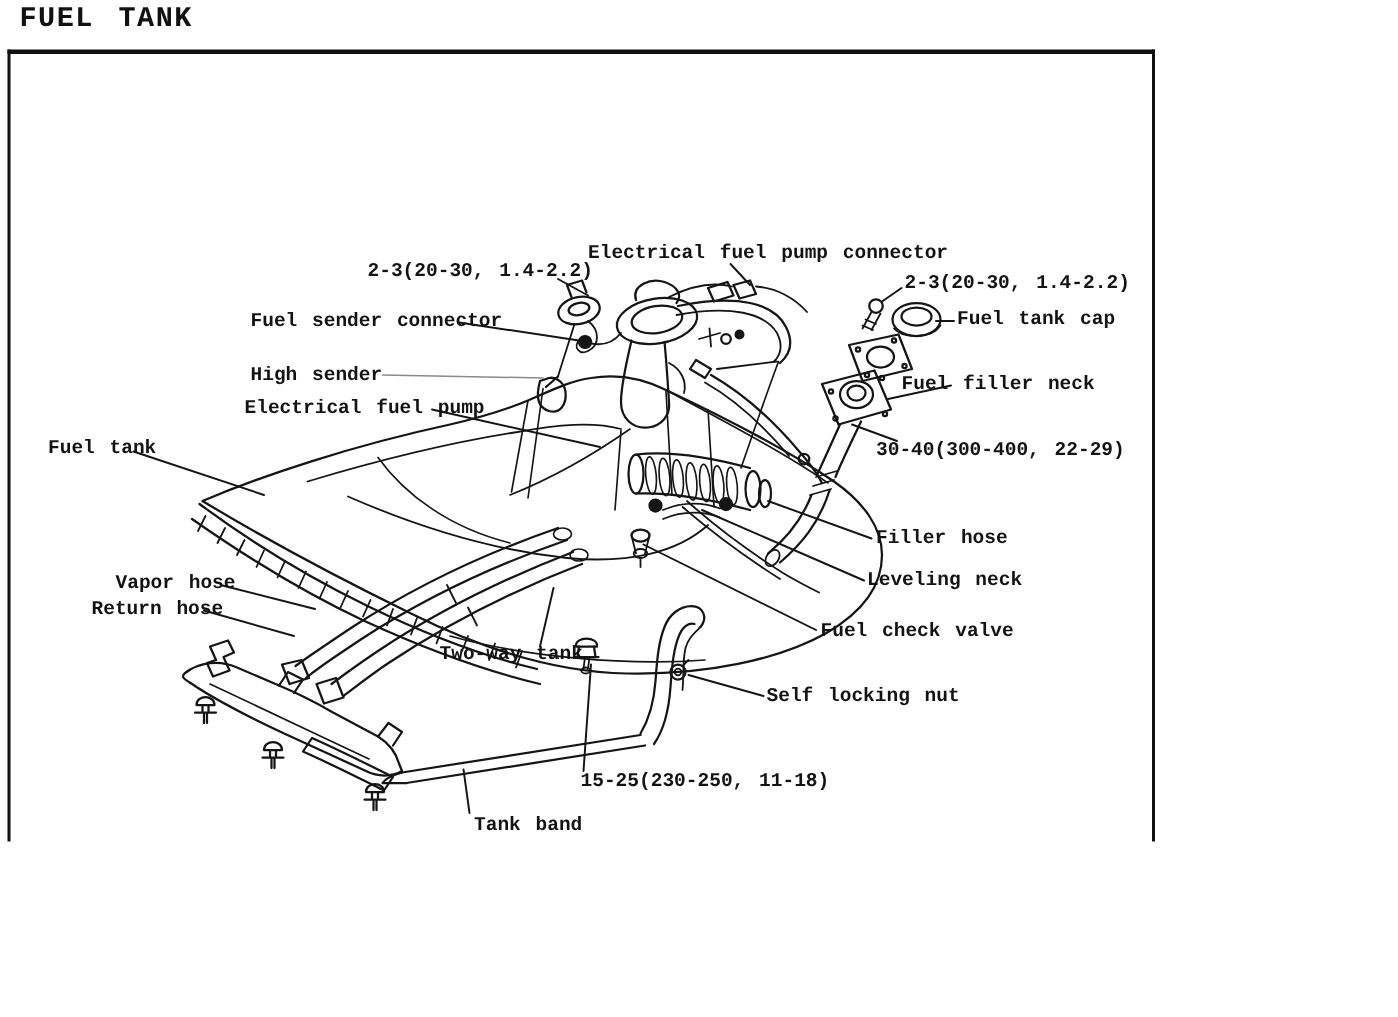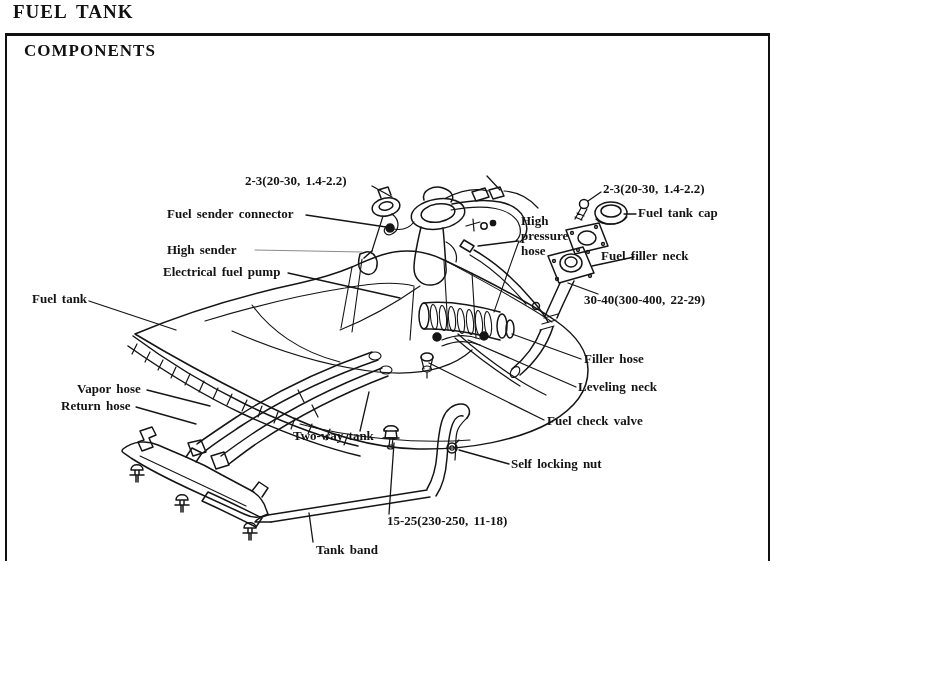--- a/index.html
+++ b/index.html
@@ -1,37 +1,36 @@
 <!DOCTYPE html>
 <html><head>
 <meta charset="utf-8">
 <style>
   html,body{margin:0;padding:0;background:#ffffff;}
   .page{position:relative;width:932px;height:678px;background:#ffffff;overflow:hidden;
-        font-family:Liberation Serif, serif;color:#151515;}
+        font-family:Liberation Mono, monospace;color:#151515;}
   .page-title{position:absolute;left:13px;top:1px;font-size:19px;font-weight:bold;
         letter-spacing:1px;word-spacing:4px;color:#111;}
   .components-box{position:absolute;left:5px;top:33px;width:765px;height:528px;
         border-top:3px solid #111;border-left:2px solid #111;border-right:2px solid #111;
         border-bottom:none;box-sizing:border-box;}
   .section-title{position:absolute;left:24px;top:41px;font-size:17px;font-weight:bold;
         letter-spacing:1px;color:#111;}
   svg.art{position:absolute;left:0;top:0;}
   .lbl{position:absolute;font-size:13px;font-weight:bold;white-space:nowrap;
         word-spacing:2px;color:#131313;line-height:1.15;}
   .lbl.wrap{white-space:normal;}
 </style>
 </head>
 <body>
 
 <div class="page">
 
   <div class="page-title">FUEL TANK</div>
   <div class="components-box"></div>
-  <div class="section-title">COMPONENTS</div>
 
   <svg class="art" width="932" height="678" viewBox="0 0 932 678">
     <g fill="none" stroke="#151515" stroke-width="1.5" stroke-linecap="round" stroke-linejoin="round">
 
       <g>
         <path d="M135,334 C175,317 235,297 300,283 C322,278 340,272 352,267 C368,260 380,254 394,252 C412,249 428,252 444,260 C478,276 522,298 556,321 C576,335 588,352 588,370 C588,391 575,408 551,422 C519,440 470,450 418,449 C368,448 318,431 274,409 C229,387 178,360 135,334 Z"></path>
         <path d="M205,321 C255,306 300,295 345,288 C372,283 395,281 414,286" stroke-width="1.2"></path>
         <path d="M232,331 C280,352 330,367 378,372 C420,376 452,368 472,350" stroke-width="1.2"></path>
         <path d="M252,305 C270,330 300,352 340,362" stroke-width="1.1"></path>
         <path d="M352,267 L341,328 M362,259 L352,332 M414,287 L410,340 M444,261 L448,330 M472,273 L476,338" stroke-width="1.1"></path>
@@ -208,26 +207,26 @@
         <path d="M147,390 L210,406"></path>
         <path d="M136,407 L196,424"></path>
         <path d="M360,431 L369,392"></path>
         <path d="M509,464 L459,450"></path>
         <path d="M389,514 L394,443"></path>
         <path d="M313,542 L309,513"></path>
       </g>
     </g>
   </svg>
 
+  <div class="lbl" style="left:392px;top:162px">Electrical fuel pump connector</div>
   <div class="lbl" style="left:245px;top:174px">2-3(20-30, 1.4-2.2)</div>
   <div class="lbl" style="left:167px;top:207px">Fuel sender connector</div>
   <div class="lbl" style="left:603px;top:182px">2-3(20-30, 1.4-2.2)</div>
   <div class="lbl" style="left:638px;top:206px">Fuel tank cap</div>
   <div class="lbl" style="left:167px;top:243px">High sender</div>
-  <div class="lbl wrap" style="left:521px;top:214px;width:72px">High pressure hose</div>
   <div class="lbl" style="left:601px;top:249px">Fuel filler neck</div>
   <div class="lbl" style="left:163px;top:265px">Electrical fuel pump</div>
   <div class="lbl" style="left:32px;top:292px">Fuel tank</div>
   <div class="lbl" style="left:584px;top:293px">30-40(300-400, 22-29)</div>
   <div class="lbl" style="left:584px;top:352px">Filler hose</div>
   <div class="lbl" style="left:578px;top:380px">Leveling neck</div>
   <div class="lbl" style="left:77px;top:382px">Vapor hose</div>
   <div class="lbl" style="left:61px;top:399px">Return hose</div>
   <div class="lbl" style="left:547px;top:414px">Fuel check valve</div>
   <div class="lbl" style="left:293px;top:429px">Two-way tank</div>

